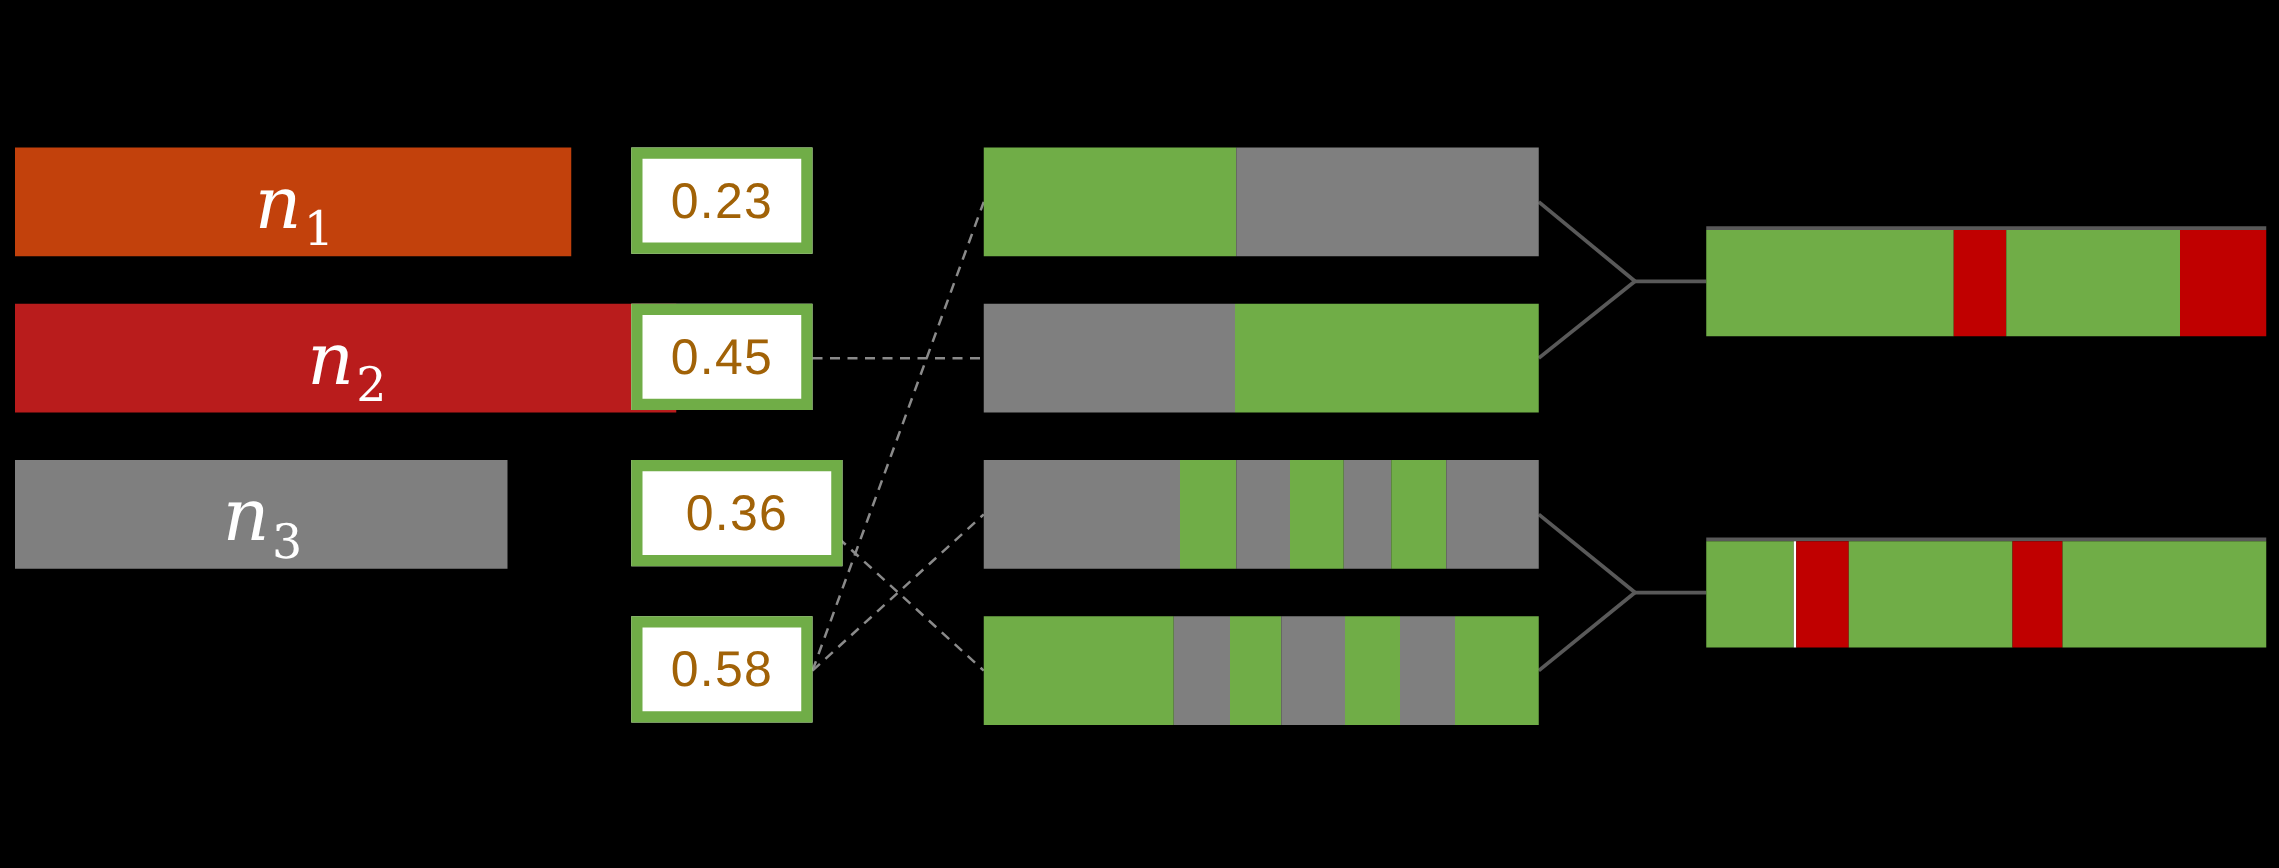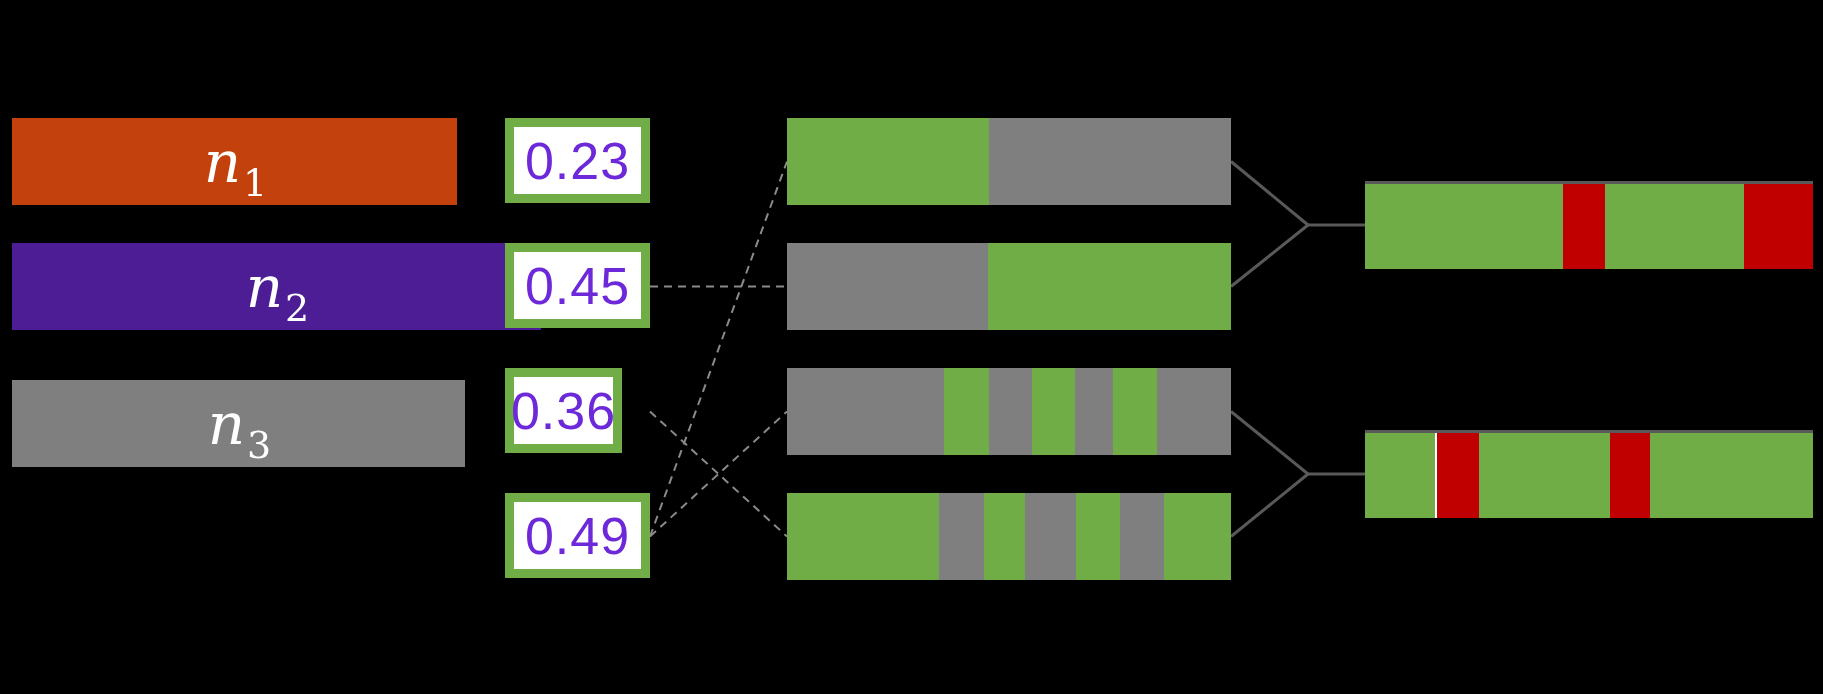--- a/index.html
+++ b/index.html
@@ -45,22 +45,22 @@
   }
   .value-box {
     position: absolute;
     box-sizing: border-box;
     background: #fff;
     display: flex;
     align-items: center;
     justify-content: center;
   }
   .value-text {
-    color: #6d28d9;
-    font-size: 52px;
+    color: #a16207;
+    font-size: 40px;
     line-height: 1;
     letter-spacing: 1px;
   }
   .seg-bar {
     position: absolute;
     display: flex;
     box-sizing: border-box;
   }
   .seg {
     height: 100%;
@@ -88,47 +88,47 @@
 <div class="node-bar" style="left: 12px; top: 118px; width: 445px; height: 87px; background: #c2410c;">
       <span class="node-label"><span>n</span><span class="sub">1</span></span>
     </div>
     <div class="value-box" style="left: 505px; top: 118px; width: 145px; height: 85px; border: 9px solid rgb(112, 173, 71);">
       <span class="value-text">0.23</span>
     </div>
     <div class="seg-bar" style="left: 787px; top: 118px; width: 444px; height: 87px;">
       <div class="seg" style="width: 45.5%; background: rgb(112, 173, 71);"></div>
       <div class="seg" style="width: 54.5%; background: rgb(127, 127, 127);"></div>
     </div>
-    <div class="node-bar" style="left: 12px; top: 243px; width: 529px; height: 87px; background: #4c1d95;">
+    <div class="node-bar" style="left: 12px; top: 243px; width: 529px; height: 87px; background: #b91c1c;">
       <span class="node-label"><span>n</span><span class="sub">2</span></span>
     </div>
     <div class="value-box" style="left: 505px; top: 243px; width: 145px; height: 85px; border: 9px solid rgb(112, 173, 71);">
       <span class="value-text">0.45</span>
     </div>
     <div class="seg-bar" style="left: 787px; top: 243px; width: 444px; height: 87px;">
       <div class="seg" style="width: 45.3%; background: rgb(127, 127, 127);"></div>
       <div class="seg" style="width: 54.7%; background: rgb(112, 173, 71);"></div>
     </div>
-    <div class="node-bar" style="left: 12px; top: 380px; width: 453px; height: 87px; background: rgb(127, 127, 127);">
+    <div class="node-bar" style="left: 12px; top: 368px; width: 394px; height: 87px; background: rgb(127, 127, 127);">
       <span class="node-label"><span>n</span><span class="sub">3</span></span>
     </div>
-    <div class="value-box" style="left: 505px; top: 368px; width: 117px; height: 85px; border: 9px solid rgb(112, 173, 71);">
+    <div class="value-box" style="left: 505px; top: 368px; width: 169px; height: 85px; border: 9px solid rgb(112, 173, 71);">
       <span class="value-text">0.36</span>
     </div>
     <div class="seg-bar" style="left: 787px; top: 368px; width: 444px; height: 87px;">
       <div class="seg" style="width: 35.4%; background: rgb(127, 127, 127);"></div>
       <div class="seg" style="width: 10.1%; background: rgb(112, 173, 71);"></div>
       <div class="seg" style="width: 9.7%; background: rgb(127, 127, 127);"></div>
       <div class="seg" style="width: 9.7%; background: rgb(112, 173, 71);"></div>
       <div class="seg" style="width: 8.6%; background: rgb(127, 127, 127);"></div>
       <div class="seg" style="width: 9.8%; background: rgb(112, 173, 71);"></div>
       <div class="seg" style="width: 16.7%; background: rgb(127, 127, 127);"></div>
     </div>
     <div class="value-box" style="left: 505px; top: 493px; width: 145px; height: 85px; border: 9px solid rgb(112, 173, 71);">
-      <span class="value-text">0.49</span>
+      <span class="value-text">0.58</span>
     </div>
     <div class="seg-bar" style="left: 787px; top: 493px; width: 444px; height: 87px;">
       <div class="seg" style="width: 34.2%; background: rgb(112, 173, 71);"></div>
       <div class="seg" style="width: 10.1%; background: rgb(127, 127, 127);"></div>
       <div class="seg" style="width: 9.4%; background: rgb(112, 173, 71);"></div>
       <div class="seg" style="width: 11.3%; background: rgb(127, 127, 127);"></div>
       <div class="seg" style="width: 10%; background: rgb(112, 173, 71);"></div>
       <div class="seg" style="width: 9.9%; background: rgb(127, 127, 127);"></div>
       <div class="seg" style="width: 15.1%; background: rgb(112, 173, 71);"></div>
     </div>

